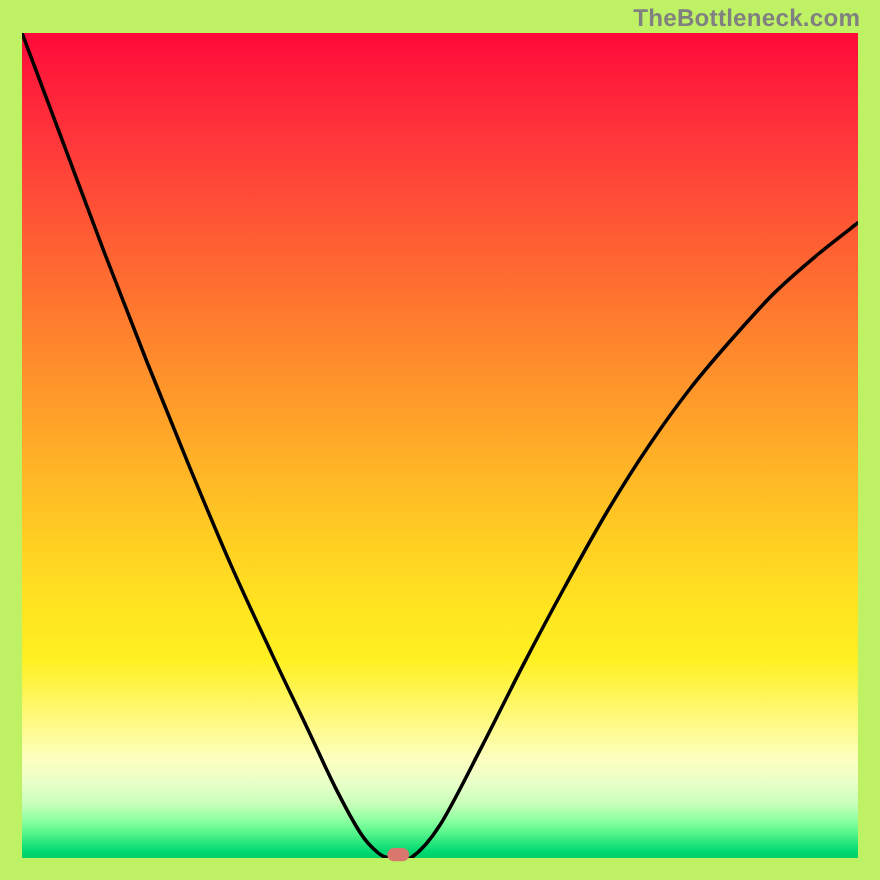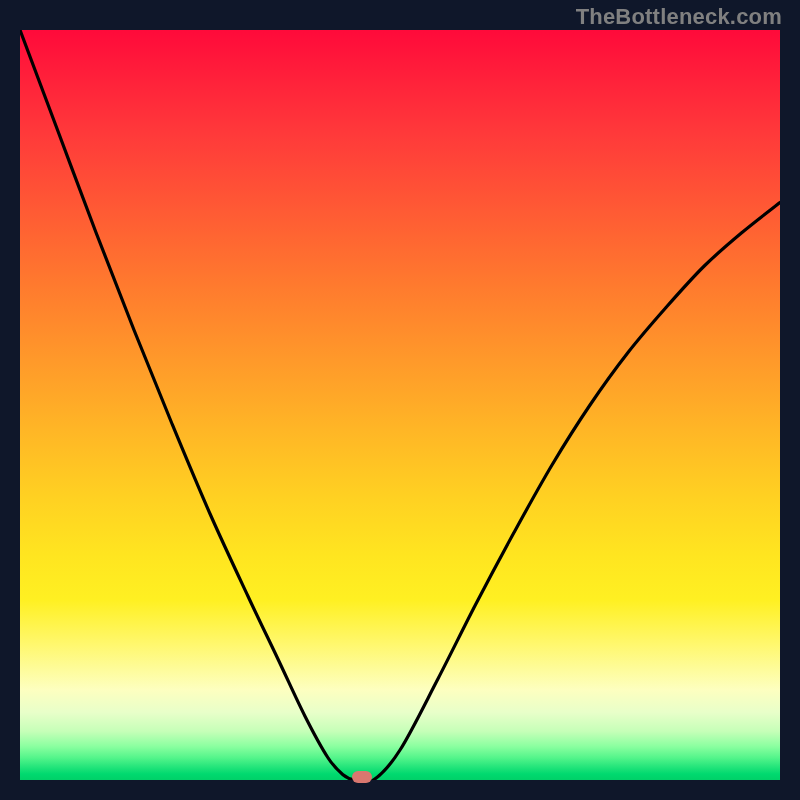--- a/index.html
+++ b/index.html
@@ -7,21 +7,21 @@
     padding: 0;
     width: 800px;
     height: 800px;
     background: #000000;
     overflow: hidden;
   }
   .outer {
     position: relative;
     width: 800px;
     height: 800px;
-    background: #0f172a;
+    background: #bef264;
   }
   .watermark {
     position: absolute;
     top: 4px;
     right: 18px;
     font-family: Arial, Helvetica, sans-serif;
     font-size: 22px;
     font-weight: 600;
     color: #808080;
     letter-spacing: 0.2px;

